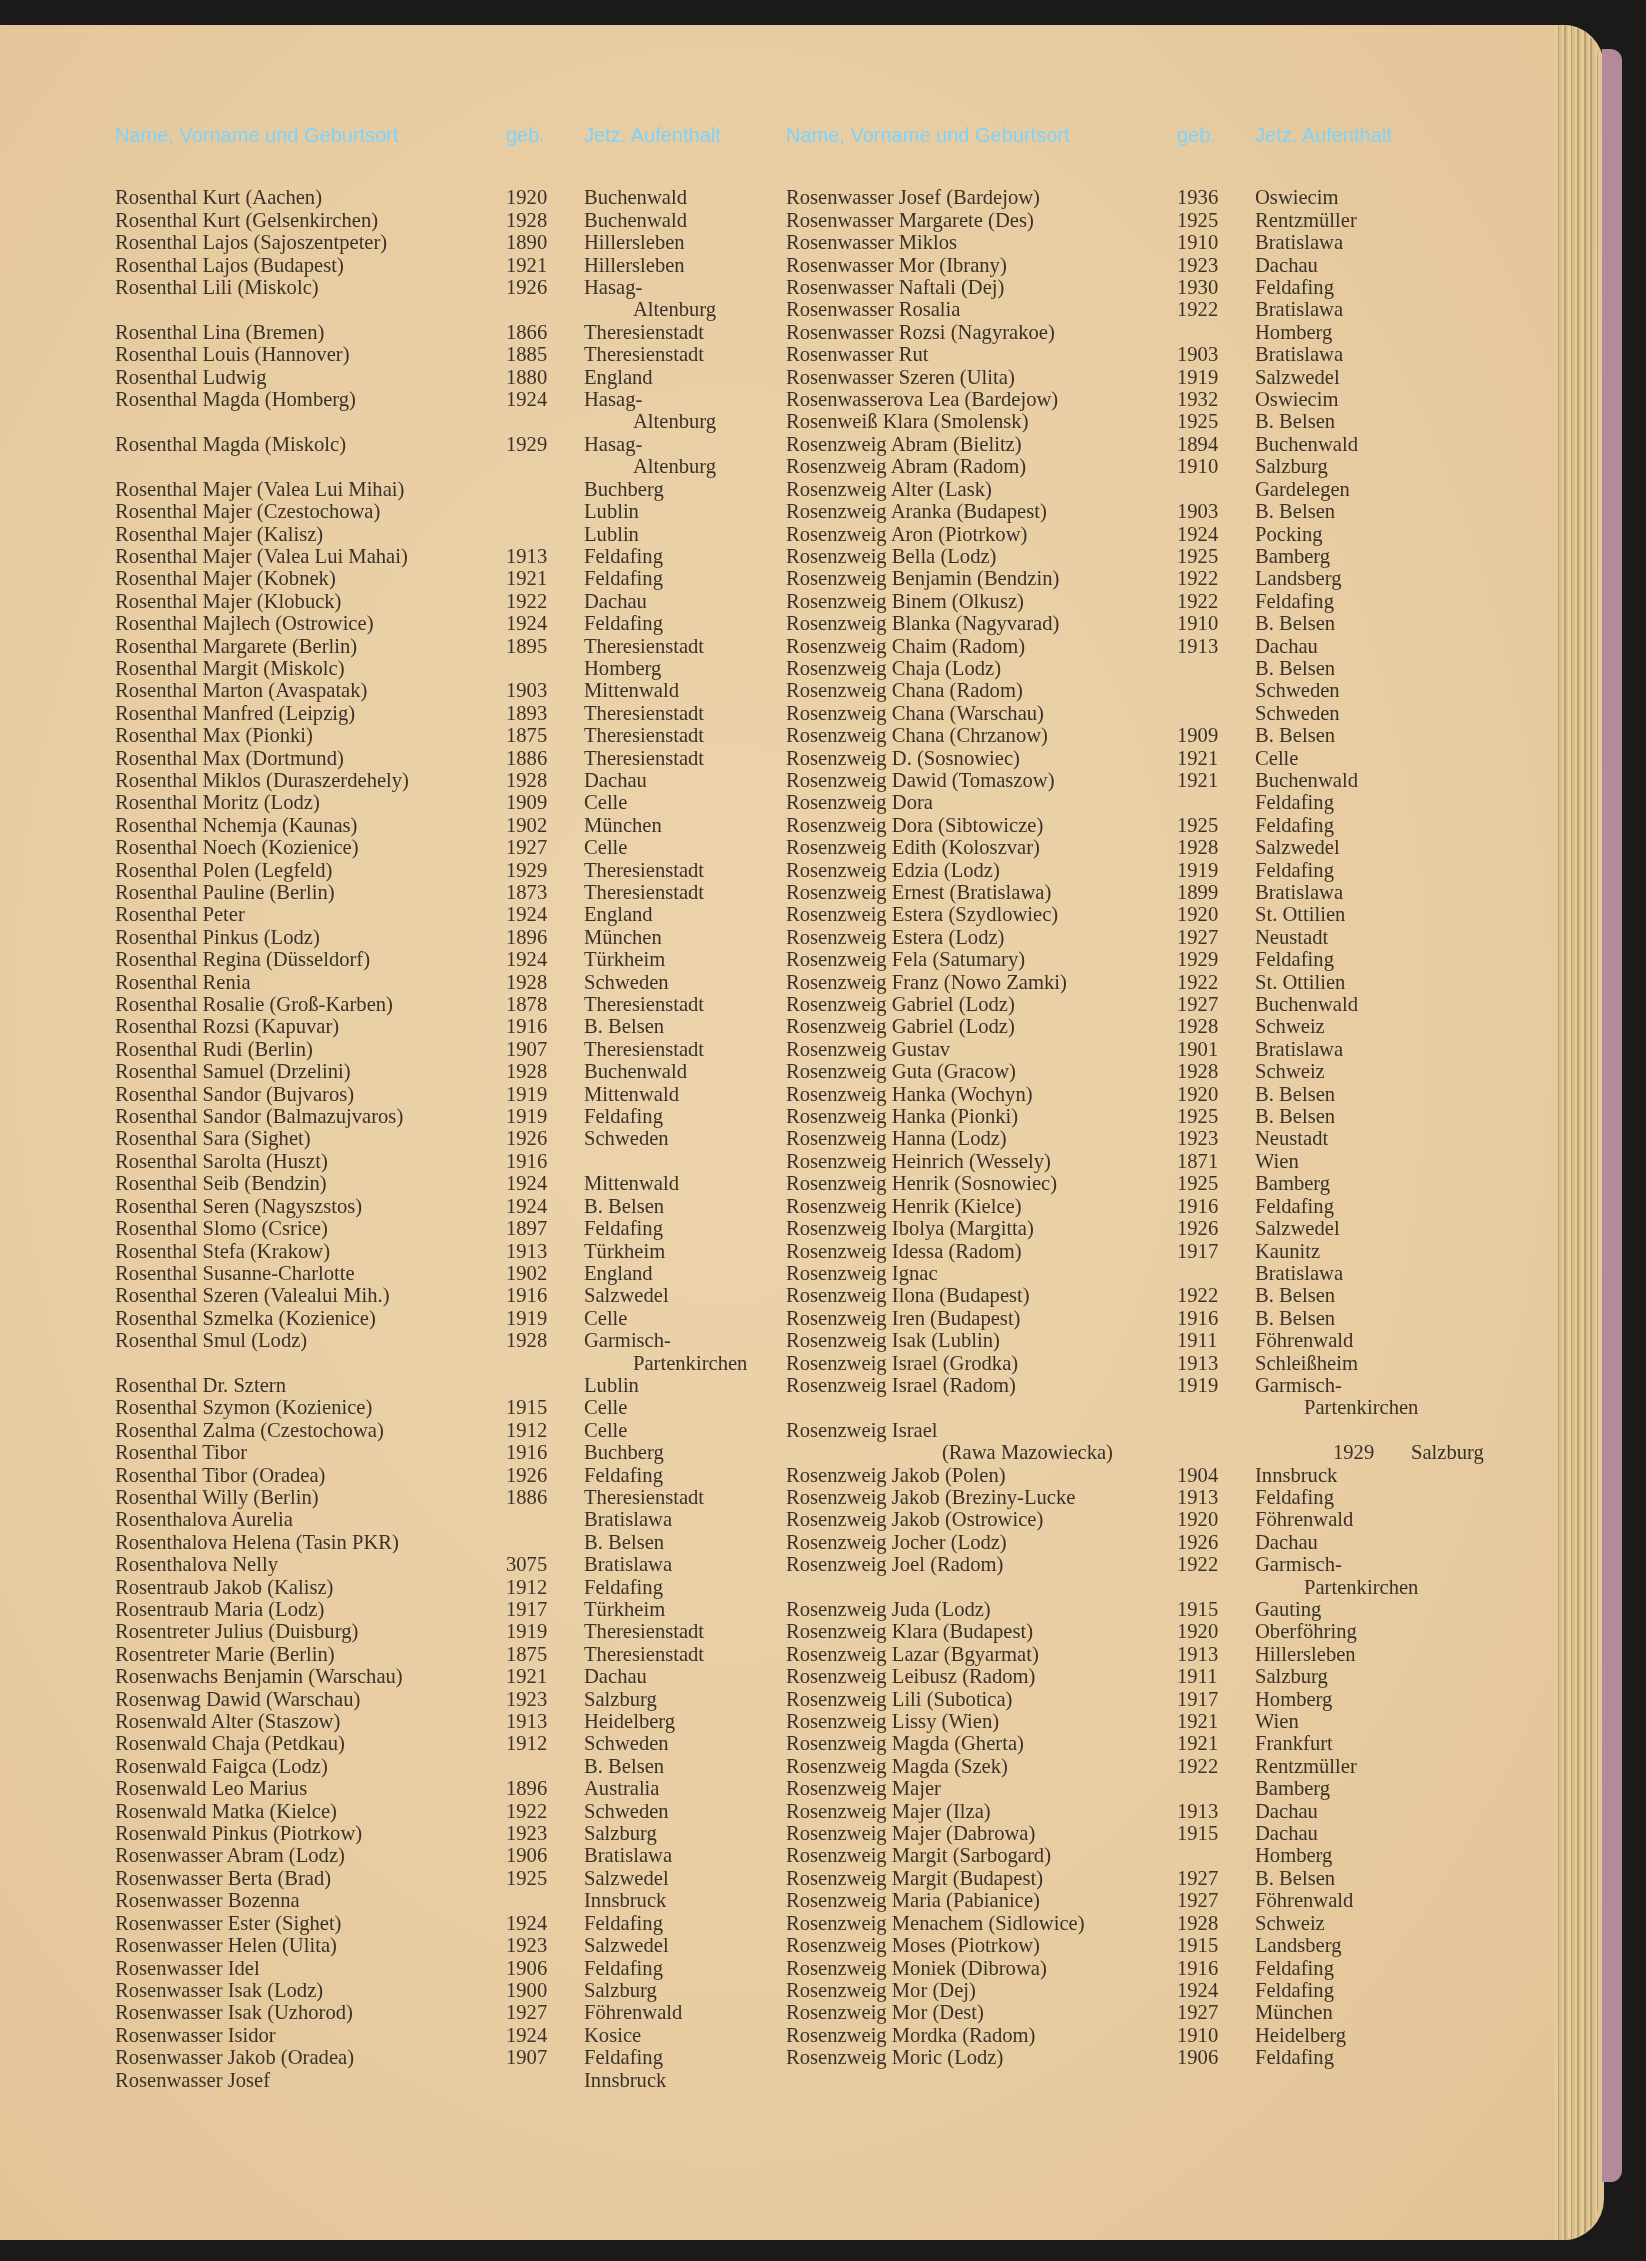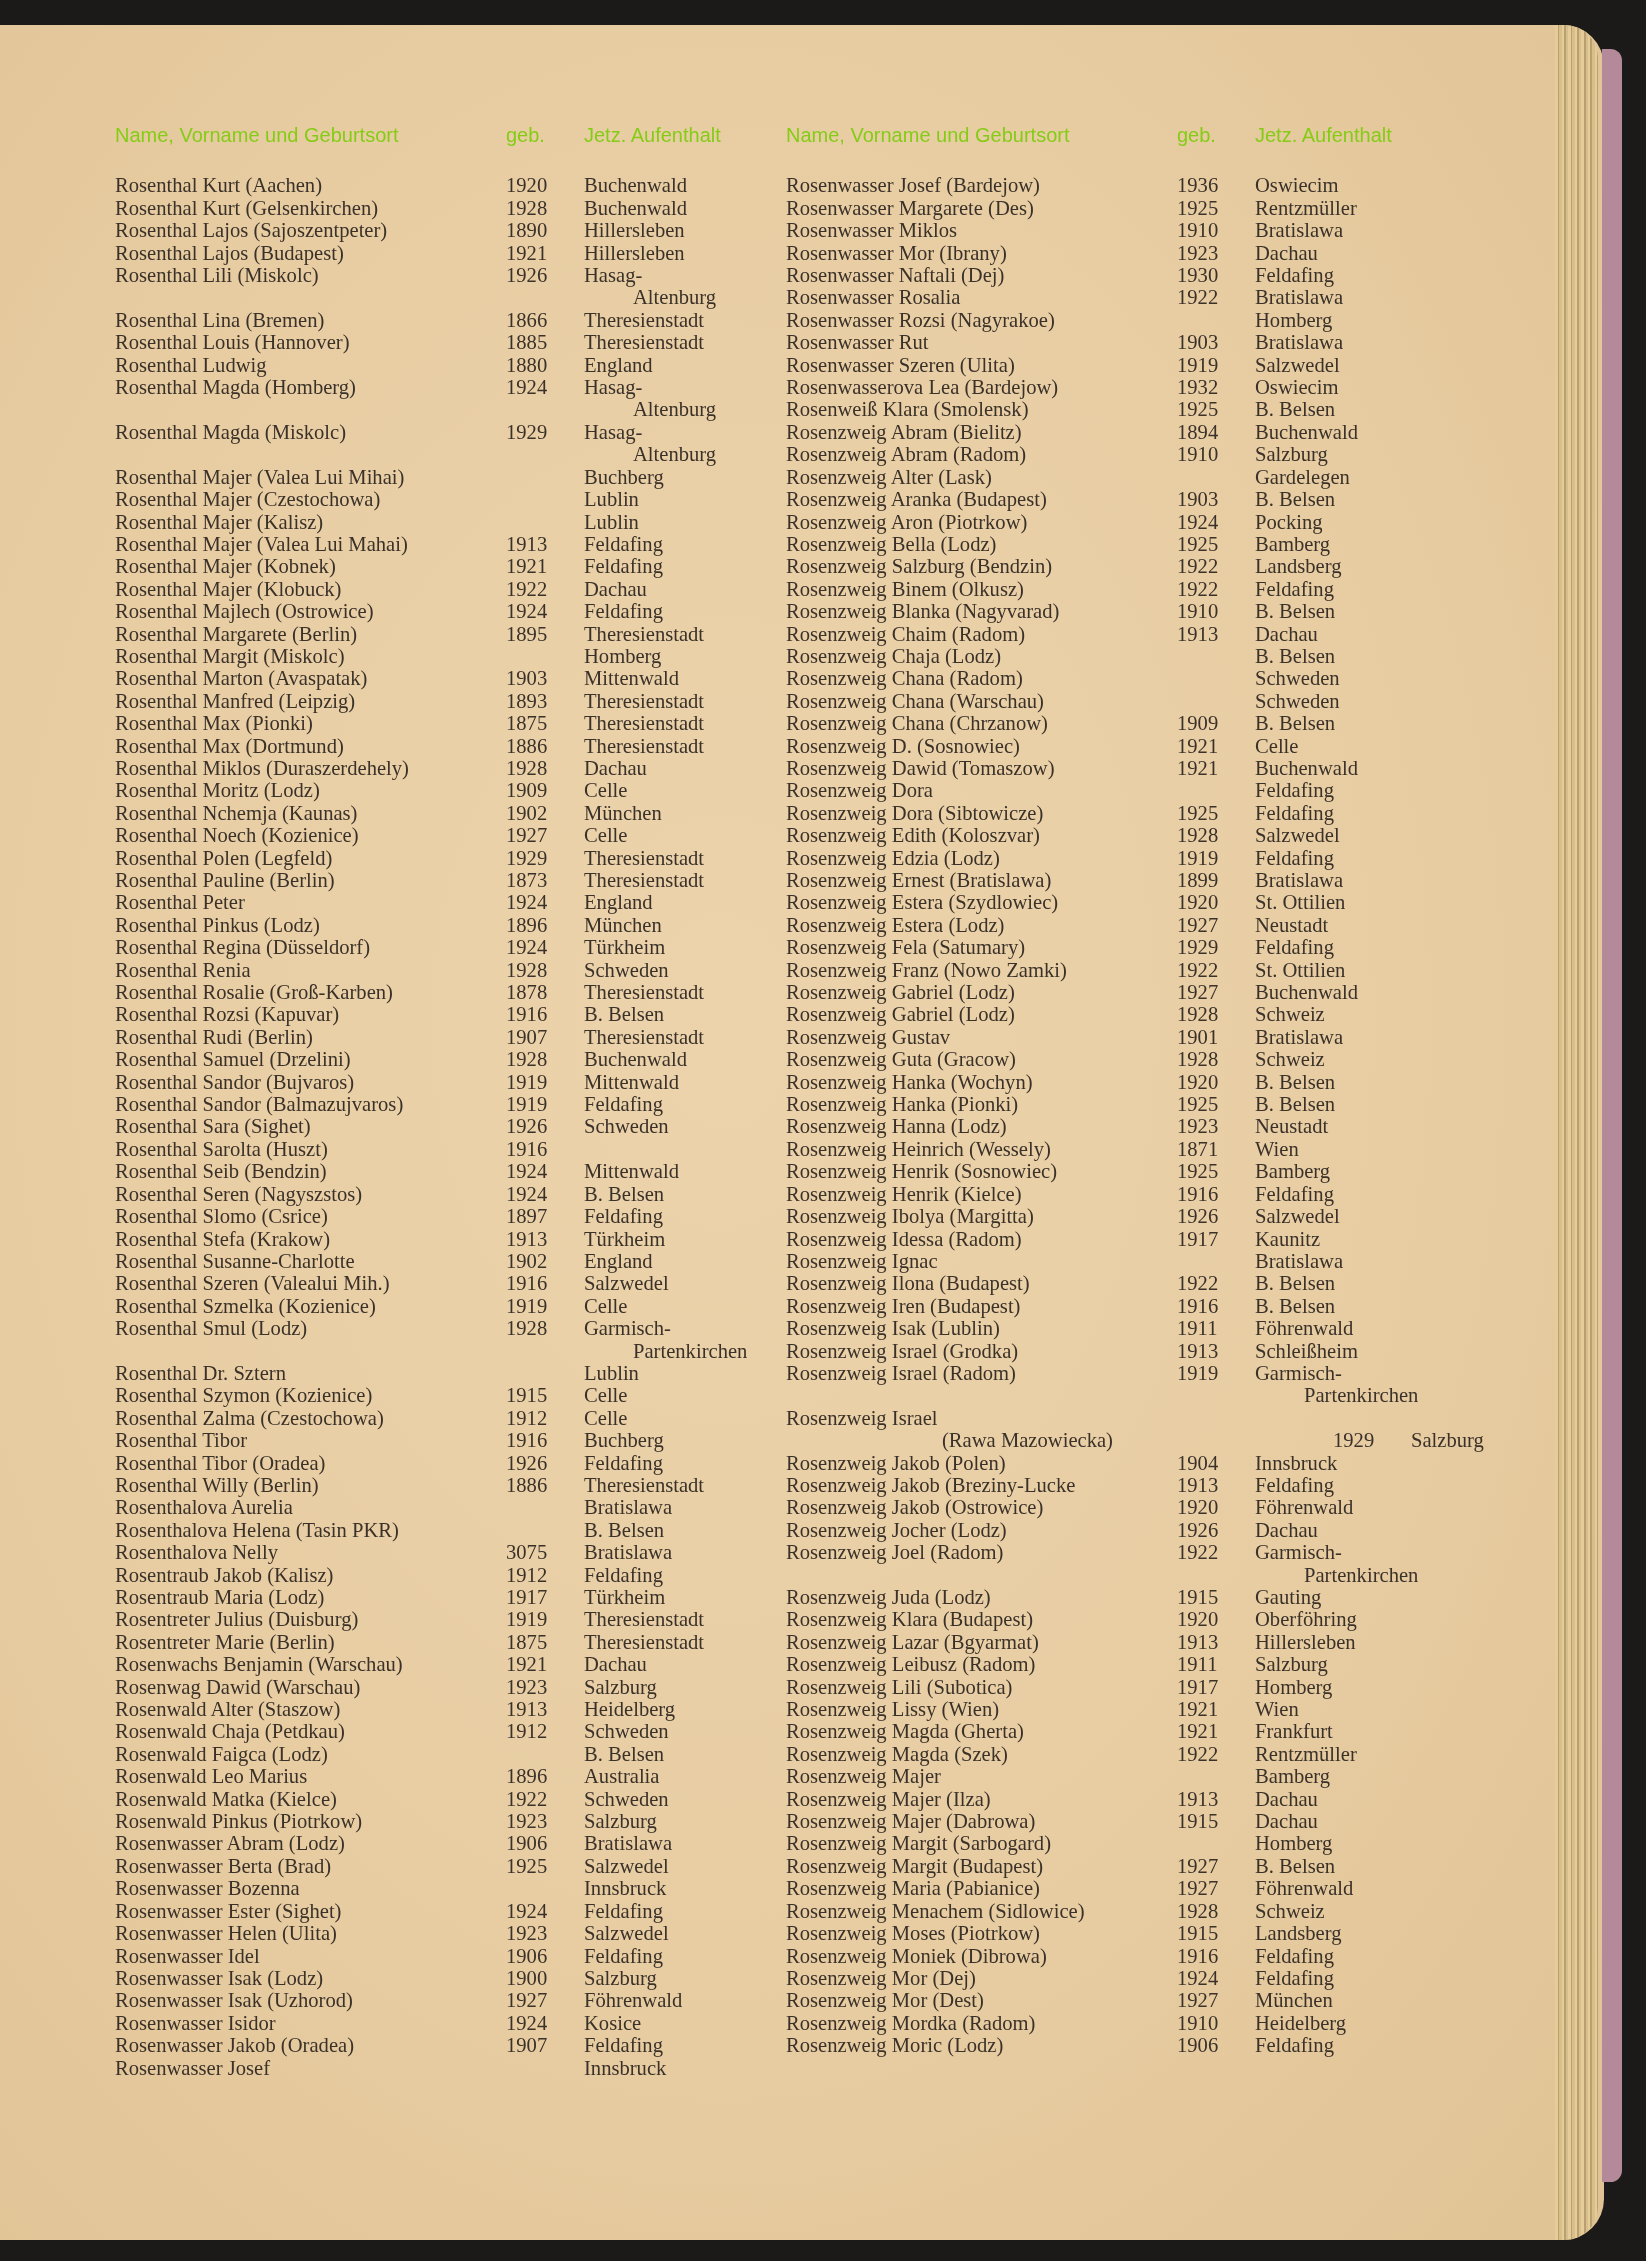--- a/index.html
+++ b/index.html
@@ -31,21 +31,21 @@
     border-radius: 0 11.5px 11.5px 0;
   }
   .col {
     position: absolute; top: 124px;
     color: #3a3129;
     font-size: 20.6px;
     line-height: 22.4px;
   }
   .col.left { left: 115px; }
   .col.right { left: 786px; }
-  .hdr { display: flex; margin-bottom: 28px; font-family: "Liberation Sans", "DejaVu Sans", sans-serif; font-size: 20px; color: #84cc16; }
+  .hdr { display: flex; margin-bottom: 40px; font-family: "Liberation Sans", "DejaVu Sans", sans-serif; font-size: 20px; color: #7dd3fc; }
   .row { display: flex; white-space: nowrap; }
   .c-name { width: 391px; }
   .c-year { width: 78px; }
   .c-place { width: 214px; }
   .right .c-name { width: 391px; }
   .right .c-year { width: 78px; }
   .cont { padding-left: 49px; }
   .indent { padding-left: 156px; }
   .hdr .c-name { width: 391px; }
 </style>
@@ -578,21 +578,21 @@
         <span class="c-name">Rosenzweig Aron (Piotrkow)</span>
         <span class="c-year">1924</span>
         <span class="c-place">Pocking</span>
       </div>
       <div class="row">
         <span class="c-name">Rosenzweig Bella (Lodz)</span>
         <span class="c-year">1925</span>
         <span class="c-place">Bamberg</span>
       </div>
       <div class="row">
-        <span class="c-name">Rosenzweig Salzburg (Bendzin)</span>
+        <span class="c-name">Rosenzweig Benjamin (Bendzin)</span>
         <span class="c-year">1922</span>
         <span class="c-place">Landsberg</span>
       </div>
       <div class="row">
         <span class="c-name">Rosenzweig Binem (Olkusz)</span>
         <span class="c-year">1922</span>
         <span class="c-place">Feldafing</span>
       </div>
       <div class="row">
         <span class="c-name">Rosenzweig Blanka (Nagyvarad)</span>

